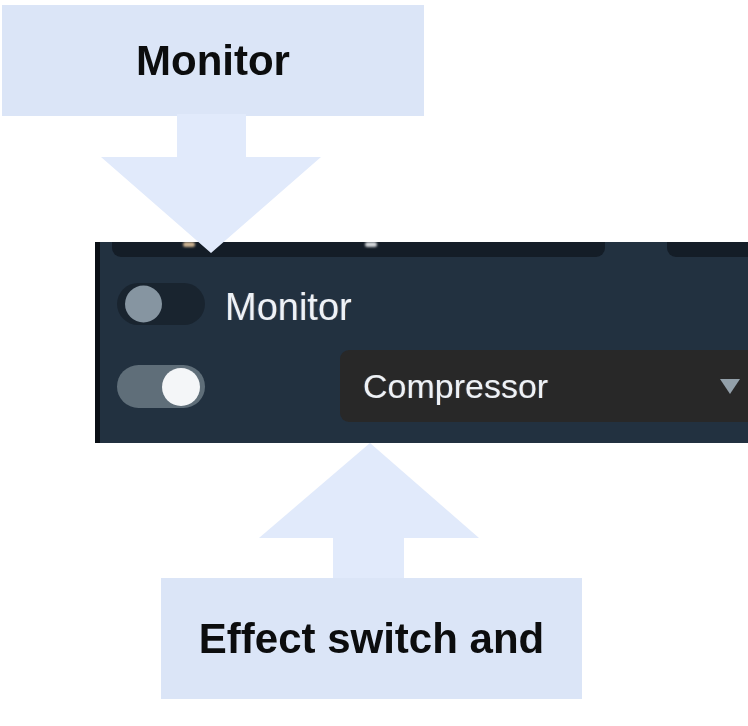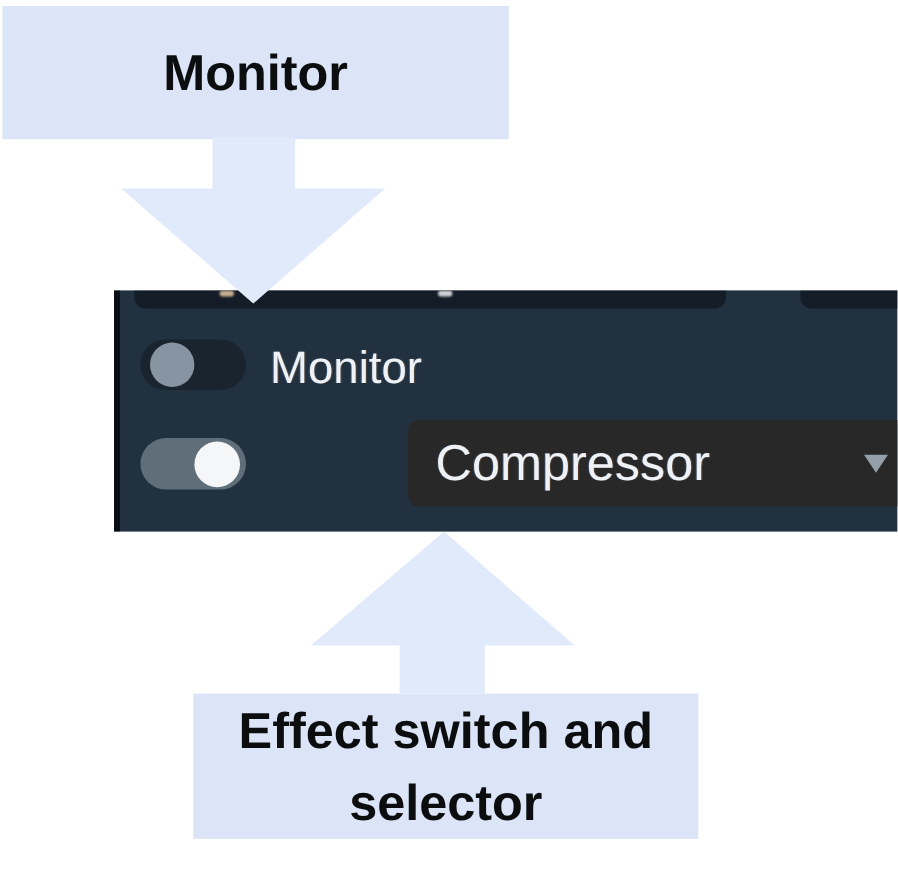--- a/index.html
+++ b/index.html
@@ -63,21 +63,21 @@
   .label-monitor{left:130px;top:44px;}
   .label-effect{left:131px;top:127px;}
 
   .dropdown{
     left:245px;top:108px;width:430px;height:72px;
     background:var(--dropdown_bg);border-radius:9px;
     display:flex;align-items:center;padding-left:23px;box-sizing:border-box;
     cursor:pointer;
   }
   .dropdown-value{
-    color:var(--panel_text);font-size:42px;white-space:nowrap;
+    color:var(--panel_text);font-size:34px;white-space:nowrap;
     text-shadow:1px 0 0 rgba(255,150,60,.18),-1px 0 0 rgba(90,160,255,.22);
   }
   .caret-down{
     position:absolute;left:380px;top:29px;width:0;height:0;
     border-left:10px solid transparent;border-right:10px solid transparent;
     border-top:15px solid var(--dropdown_caret);
   }
 
   .top-callout{left:2px;top:5px;width:422px;height:111px;z-index:4;}
   .bottom-callout{left:161px;top:578px;width:421px;height:121px;z-index:4;}
@@ -112,14 +112,13 @@
   </div>
 </div>
 
 <svg class="arrow-svg" viewBox="0 0 748 726">
   <polygon points="177,114 246,114 246,157 321,157 211,253 101,157 177,157"></polygon>
   <polygon points="370,443 479,538 404,538 404,578 333,578 333,538 259,538"></polygon>
 </svg>
 
 <div class="abs callout bottom-callout">
   <span>Effect switch and</span>
-  <span>selector</span>
 </div>
 
 </body></html>

